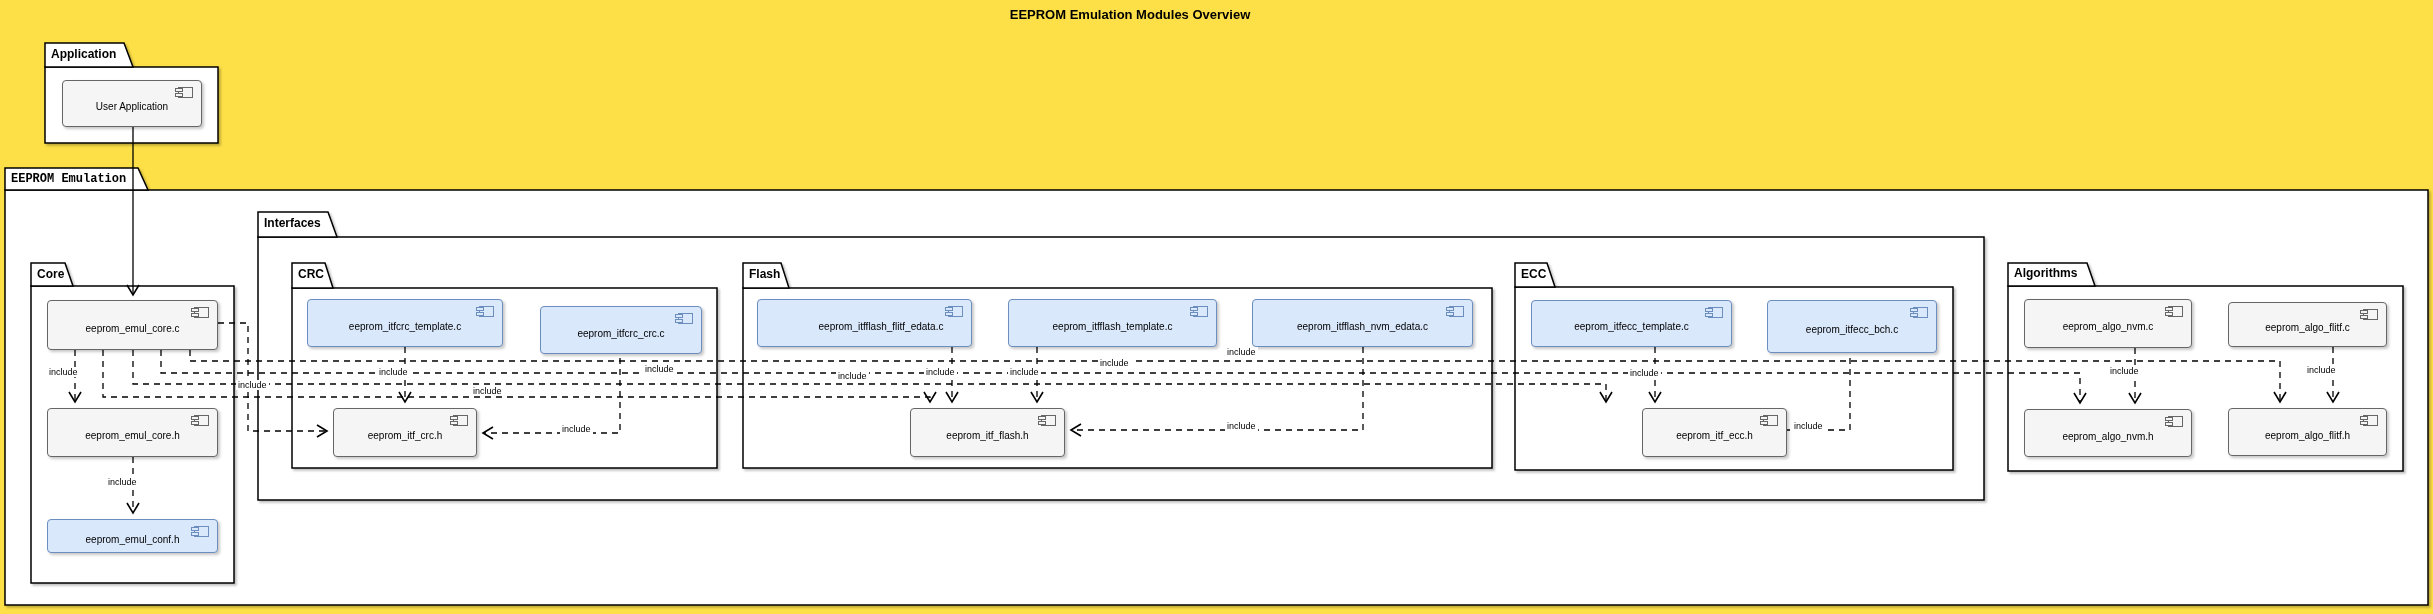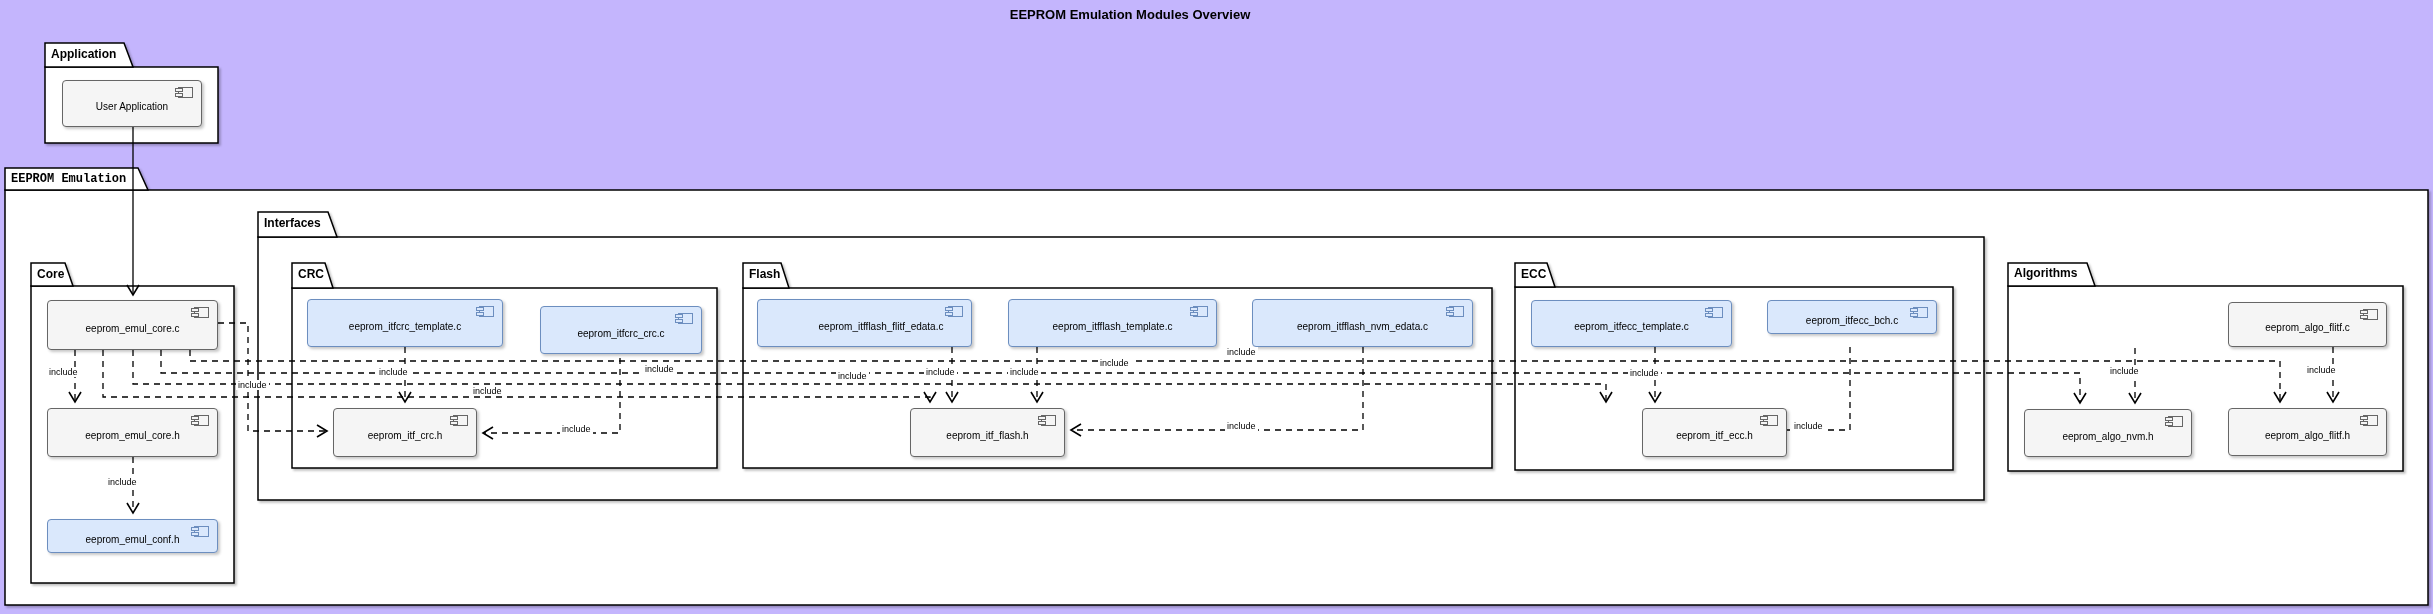--- a/index.html
+++ b/index.html
@@ -1,20 +1,20 @@
 <!DOCTYPE html>
 <html><head>
 <meta charset="utf-8">
 <style>
   html,body{margin:0;padding:0;background:#ffffff;}
   .canvas{
     position:relative;
     width:2433px;
     height:614px;
-    background:#c4b5fd;
+    background:#fde047;
     font-family:"Liberation Sans", sans-serif;
     color:#000;
     overflow:hidden;
   }
   .canvas svg{position:absolute;left:0;top:0;}
   .diagram-title{
     position:absolute;
     left:830px;top:7px;width:600px;
     text-align:center;
     font-size:13px;font-weight:bold;
@@ -241,36 +241,43 @@
   </div>
 
   <div class="comp highlight" style="left:1531px;top:300px;width:201px;height:47px;">
     <span class="cicon">
         <i class="t"></i>
         <i class="b"></i>
       </span>
     <span class="lbl">eeprom_itfecc_template.c</span>
   </div>
 
-  <div class="comp highlight" style="left:1767px;top:300px;width:170px;height:34px;">
+  <div class="comp highlight" style="left:1767px;top:300px;width:170px;height:53px;">
     <span class="cicon">
         <i class="t"></i>
         <i class="b"></i>
       </span>
     <span class="lbl">eeprom_itfecc_bch.c</span>
   </div>
 
   <div class="comp" style="left:1642px;top:408px;width:145px;height:49px;">
     <span class="cicon">
         <i class="t"></i>
         <i class="b"></i>
       </span>
     <span class="lbl">eeprom_itf_ecc.h</span>
   </div>
 
+  <div class="comp" style="left:2024px;top:299px;width:168px;height:49px;">
+    <span class="cicon">
+        <i class="t"></i>
+        <i class="b"></i>
+      </span>
+    <span class="lbl">eeprom_algo_nvm.c</span>
+  </div>
 
   <div class="comp" style="left:2228px;top:302px;width:159px;height:45px;">
     <span class="cicon">
         <i class="t"></i>
         <i class="b"></i>
       </span>
     <span class="lbl">eeprom_algo_flitf.c</span>
   </div>
 
   <div class="comp" style="left:2024px;top:409px;width:168px;height:48px;">

